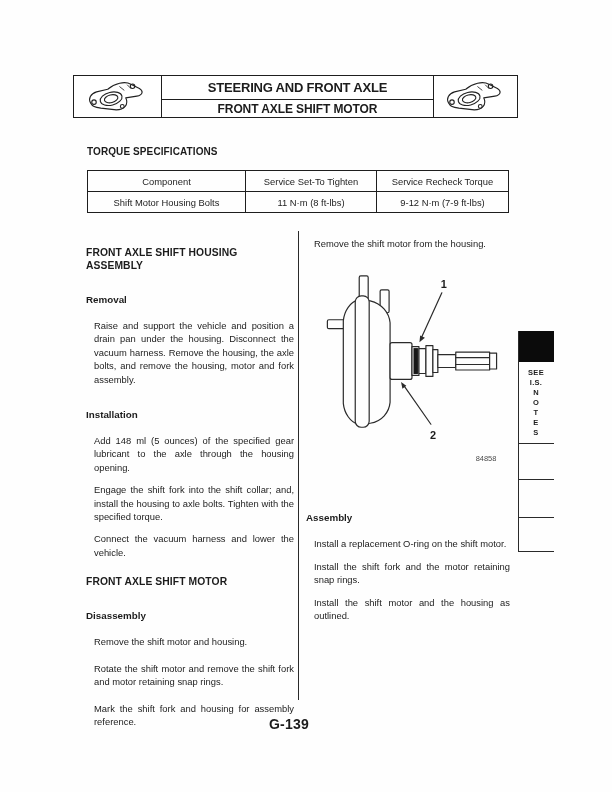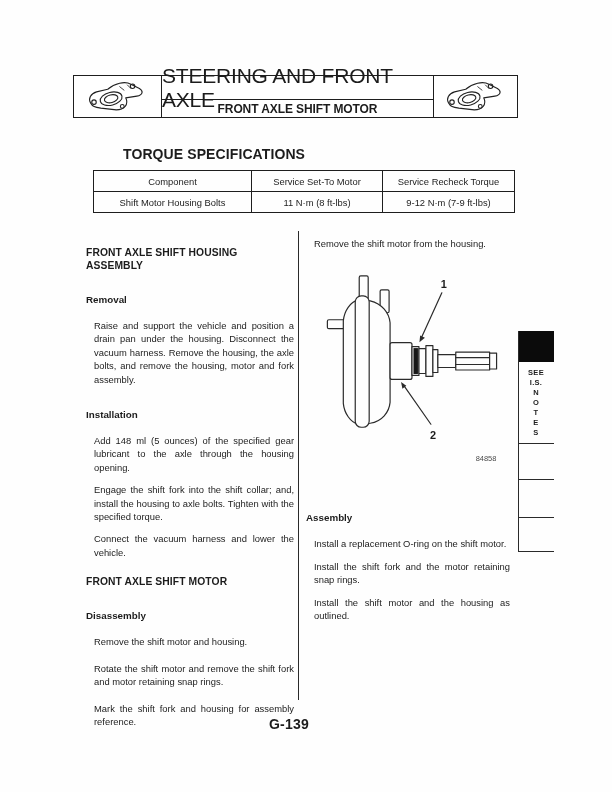--- a/index.html
+++ b/index.html
@@ -9,26 +9,26 @@
   }
   
   .banner{position:absolute;left:73px;top:75px;width:445px;height:43px;
     border:1.5px solid #1e1e1e;display:flex;box-sizing:border-box;background:#fff;}
   .banner-icon-cell{width:88px;box-sizing:border-box;display:flex;align-items:center;justify-content:center;}
   .banner-icon-cell.left{border-right:1.5px solid #1e1e1e;}
   .banner-icon-cell.right{width:84px;border-left:1.5px solid #1e1e1e;}
   .banner-center{flex:1;display:flex;flex-direction:column;}
   .banner-title-row{height:23px;border-bottom:1.5px solid #1e1e1e;display:flex;align-items:center;justify-content:center;}
   .banner-subtitle-row{flex:1;display:flex;align-items:center;justify-content:center;}
-  .banner-title{font-size:21px;font-weight:normal;letter-spacing:-0.2px;}
+  .banner-title{font-size:13px;font-weight:bold;letter-spacing:-0.2px;}
   .banner-subtitle{font-size:12px;font-weight:bold;letter-spacing:-0.1px;}
   .knuckle-svg{width:72px;height:36px;}
   
-  .torque-heading{position:absolute;left:87px;top:146px;font-size:14px;font-weight:bold;letter-spacing:0.1px;margin-left:36px;}
-  .spec-table{position:absolute;left:93px;top:170px;border-collapse:collapse;}
+  .torque-heading{position:absolute;left:87px;top:146px;font-size:10px;font-weight:bold;letter-spacing:0.1px;}
+  .spec-table{position:absolute;left:87px;top:170px;border-collapse:collapse;}
   .spec-table td{border:1.3px solid #1e1e1e;text-align:center;vertical-align:middle;
     font-size:9.4px;height:21px;padding:0 4px;box-sizing:border-box;}
   .col-c1{width:158px;} .col-c2{width:131px;} .col-c3{width:132px;}
   
   .divider-v{position:absolute;left:298px;top:231px;width:1.4px;height:469px;background:#2a2a2a;}
   .col{position:absolute;top:232px;font-size:9.4px;line-height:13.4px;}
   .col-left{left:86px;width:208px;}
   .col-right{left:306px;width:204px;}
   .h1{font-size:10.3px;font-weight:bold;letter-spacing:0.1px;line-height:13px;margin:14px 0 0 0;}
   .h2{font-size:9.8px;font-weight:bold;line-height:13px;margin:21px 0 0 0;}
@@ -94,21 +94,21 @@
         </g>
       </svg>
     </div>
   </div>
 
   <div class="torque-heading">TORQUE SPECIFICATIONS</div>
   <table class="spec-table">
     <tbody>
       <tr>
         <td class="col-c1">Component</td>
-        <td class="col-c2">Service Set-To Motor</td>
+        <td class="col-c2">Service Set-To Tighten</td>
         <td class="col-c3">Service Recheck Torque</td>
       </tr>
       <tr>
         <td>Shift Motor Housing Bolts</td>
         <td>11 N·m (8 ft-lbs)</td>
         <td>9-12 N·m (7-9 ft-lbs)</td>
       </tr>
     </tbody>
   </table>
 

